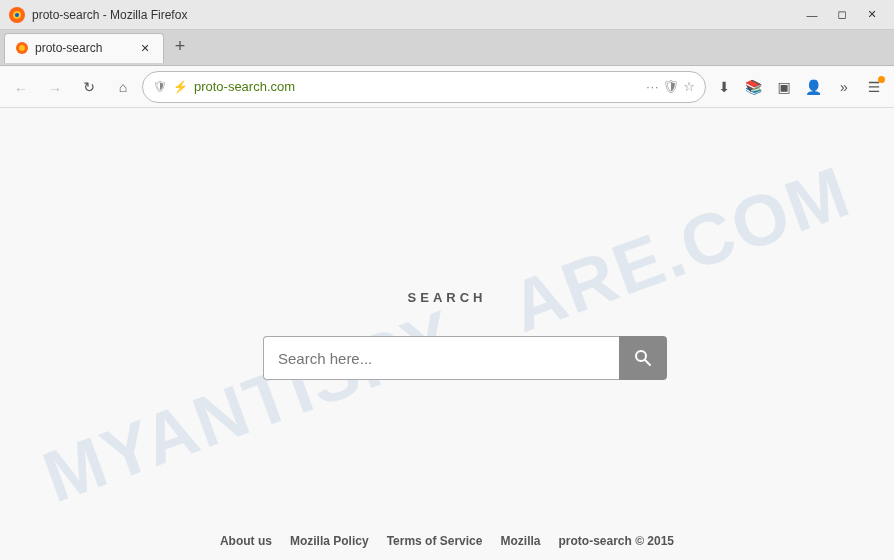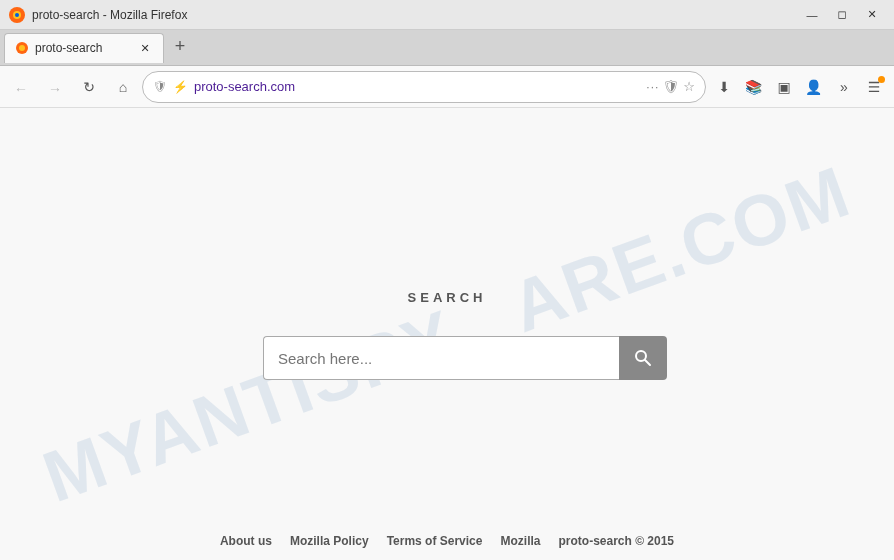--- a/index.html
+++ b/index.html
@@ -73,21 +73,21 @@
       width: 30px; height: 30px; display: flex; align-items: center; justify-content: center;
       cursor: pointer; border-radius: 50%; font-size: 14px; color: #555; background: transparent; border: none;
     }
     .nav-btn.disabled { color: #bbb; cursor: default; }
     .address-bar-wrapper {
       flex: 1; height: 32px; display: flex; align-items: center;
       background: white; border: 1px solid #bbb; border-radius: 20px; padding: 0 10px; gap: 6px;
     }
     .security-icon { font-size: 11px; color: #888; }
     .address-input {
-      flex: 1; border: none; outline: none; font-size: 13px; color: #4c1d95; background: transparent;
+      flex: 1; border: none; outline: none; font-size: 13px; color: #4d7c0f; background: transparent;
     }
     .address-icons { display: flex; align-items: center; gap: 4px; }
     .addr-icon { font-size: 13px; color: #888; cursor: pointer; }
     .nav-right { display: flex; align-items: center; gap: 2px; }
     .nav-right-btn {
       width: 28px; height: 28px; display: flex; align-items: center; justify-content: center;
       cursor: pointer; border-radius: 4px; font-size: 14px; color: #555; background: transparent; border: none;
     }
     .notification-dot { position: relative; }
     .notification-dot::after {

